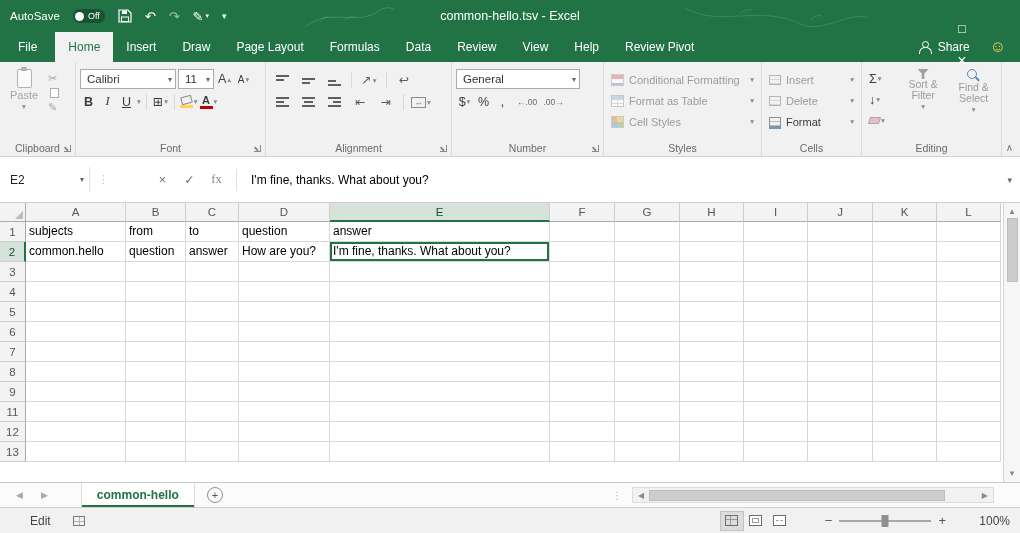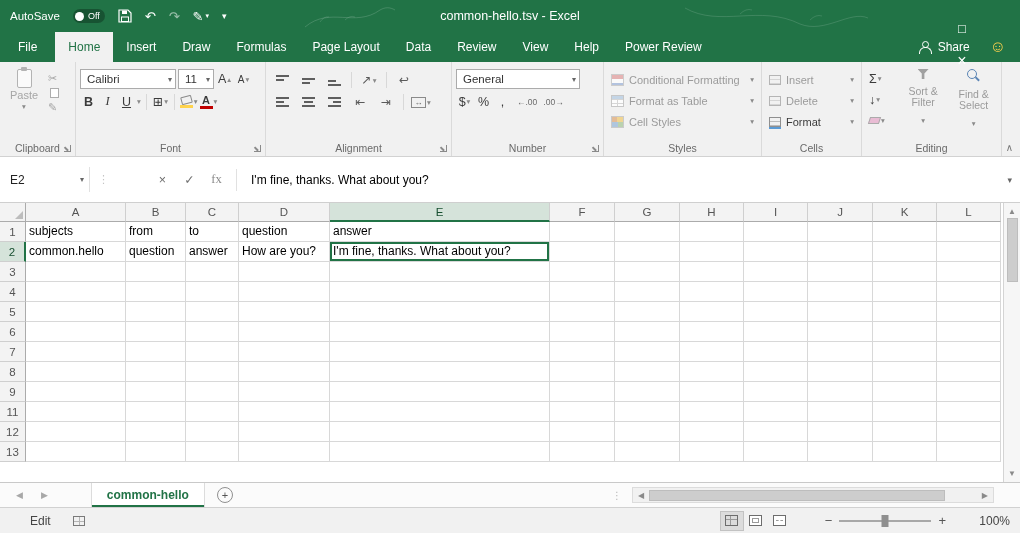--- a/index.html
+++ b/index.html
@@ -91,21 +91,21 @@
   .g-cells{width:100px;}
   .g-cells .col{padding-top:5px;gap:2px;width:100%;}
   .ic-cells{width:12px;height:10px;border:1px solid #b5b5b5;background:repeating-linear-gradient(#0000 0 3px,#d5d5d5 3px 4px);position:relative;}
   .ic-cells.fmt{border-color:#8f8f8f;background:repeating-linear-gradient(#0000 0 3px,#bcbcbc 3px 4px);}
   .ic-cells.fmt::after{content:"";position:absolute;left:-1px;right:-1px;bottom:-3px;height:2px;background:#5b9bd5;}
   .dark{color:#3b3b3b;}
   .g-edit{width:140px;}
   .ed-left{display:flex;flex-direction:column;padding-top:4px;gap:2px;width:30px;}
   .ed-left .sbtn{justify-content:flex-start;padding-left:3px;}
   .ic-eraser{width:11px;height:7px;background:#e9bcd4;border:1px solid #ababab;transform:skewX(-18deg);display:inline-block;}
-  .ed-big{width:47px;display:flex;flex-direction:column;align-items:center;gap:7px;color:#9b9b9b;padding-top:4px;text-align:center;font-size:10.5px;line-height:11px;cursor:pointer;}
+  .ed-big{width:47px;display:flex;flex-direction:column;align-items:center;gap:0;color:#9b9b9b;padding-top:4px;text-align:center;font-size:10.5px;line-height:11px;cursor:pointer;}
   .ic-funnel{width:11px;height:10px;background:#a0a0a0;clip-path:polygon(0 0,100% 0,62% 45%,62% 100%,38% 100%,38% 45%);}
   .ic-mag2{color:#5b85b5;}
   .collapse{position:absolute;right:7px;bottom:3px;color:#777;font-size:10px;cursor:pointer;}
 
   
   .fbar{height:46px;background:#fff;display:flex;align-items:center;border-bottom:1px solid #cfcfcf;position:relative;}
   .namebox{width:90px;height:25px;display:flex;align-items:center;padding:0 5px 0 10px;font-size:12px;color:#222;border-right:1px solid #e1e1e1;cursor:pointer;}
   .namebox .arrow{margin-left:auto;font-size:8px;color:#666;}
   .fb-dots{color:#c4c4c4;margin:0 6px 0 8px;font-size:11px;}
   .fb-btns{display:flex;align-items:center;margin-left:34px;}
@@ -130,21 +130,21 @@
   .vscroll{position:absolute;top:0;right:0;bottom:0;width:17px;background:#f6f6f6;border-left:1px solid #d4d4d4;display:flex;flex-direction:column;align-items:center;color:#8a8a8a;}
   .vs-a{font-size:8px;padding:4px 0 2px;cursor:pointer;}
   .vs-a:last-child{padding:2px 0 4px;}
   .vs-thumb{width:11px;height:64px;background:#cdcdcd;border:1px solid #bdbdbd;cursor:grab;}
   .vs-fill{flex:1;}
 
   
   .sheettabs{height:25px;background:#fbfbfb;border-top:1px solid #c9c9c9;display:flex;align-items:stretch;font-size:12px;}
   .st-arrow{display:flex;align-items:center;padding:0 9px;color:#a8a8a8;font-size:9px;cursor:pointer;}
   .st-arrow:first-child{padding-left:16px;}
-  .stab{display:flex;align-items:center;padding:0 15px;background:#fff;color:#217346;font-weight:700;box-shadow:inset 0 -2px 0 #217346;border-left:1px solid #dcdcdc;border-right:1px solid #dcdcdc;margin-left:34px;cursor:pointer;}
+  .stab{display:flex;align-items:center;padding:0 15px;background:#fff;color:#217346;font-weight:700;box-shadow:inset 0 -2px 0 #217346;border-left:1px solid #dcdcdc;border-right:1px solid #dcdcdc;margin-left:24px;cursor:pointer;}
   .st-add{width:16px;height:16px;border:1px solid #909090;border-radius:50%;display:flex;align-items:center;justify-content:center;font-size:11px;color:#555;margin:auto 12px;cursor:pointer;line-height:0;}
   .st-dots{margin-left:auto;display:flex;align-items:center;color:#b8b8b8;font-size:10px;cursor:col-resize;padding:0 6px;}
   .hscroll{display:flex;align-items:center;width:362px;margin:4px 26px 4px 4px;background:#f1f1f1;border:1px solid #dcdcdc;color:#8a8a8a;}
   .hs-a{font-size:8px;padding:0 5px;cursor:pointer;}
   .hthumb{width:296px;height:11px;background:#cdcdcd;border:1px solid #bdbdbd;cursor:grab;}
   .hs-fill{flex:1;}
 
   
   .statusbar{height:26px;background:#f1f1f1;border-top:1px solid #d1d1d1;display:flex;align-items:center;font-size:12px;color:#444;}
   .sb-mode{padding-left:30px;}
@@ -207,27 +207,27 @@
     <span class="winbtn">□</span>
     <span class="winbtn" style="font-size:16px">×</span>
   </div>
 </div>
 
 <div class="tabrow">
   <span class="rtab file">File</span>
   <span class="rtab active">Home</span>
   <span class="rtab">Insert</span>
   <span class="rtab">Draw</span>
+  <span class="rtab">Page Layout</span>
   <span class="rtab">Formulas</span>
-  <span class="rtab">Page Layout</span>
   <span class="rtab">Data</span>
   <span class="rtab">Review</span>
   <span class="rtab">View</span>
   <span class="rtab">Help</span>
-  <span class="rtab">Power Review</span>
+  <span class="rtab">Review Pivot</span>
   <div class="tab-right">
     <span class="sharebtn">
       <span class="ic-share"></span>
       <span>Share</span>
     </span>
     <span class="smiley">☺</span>
   </div>
 </div>
 
 <div class="ribbon">

